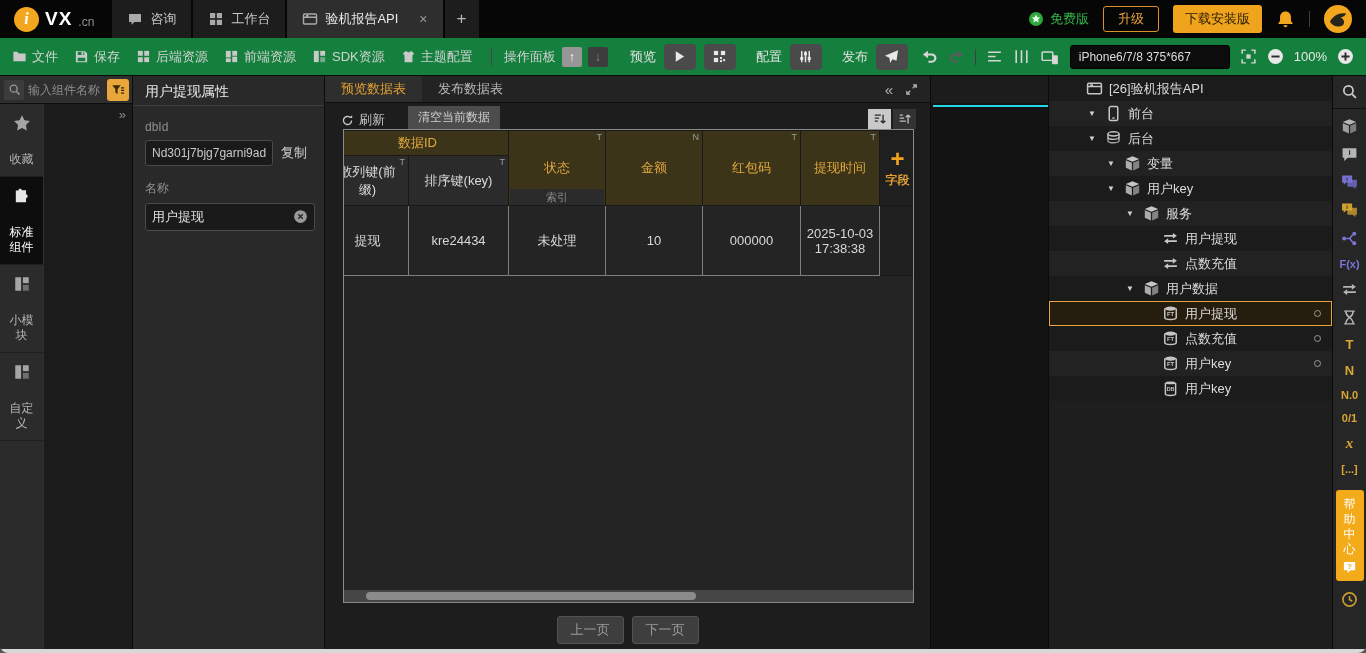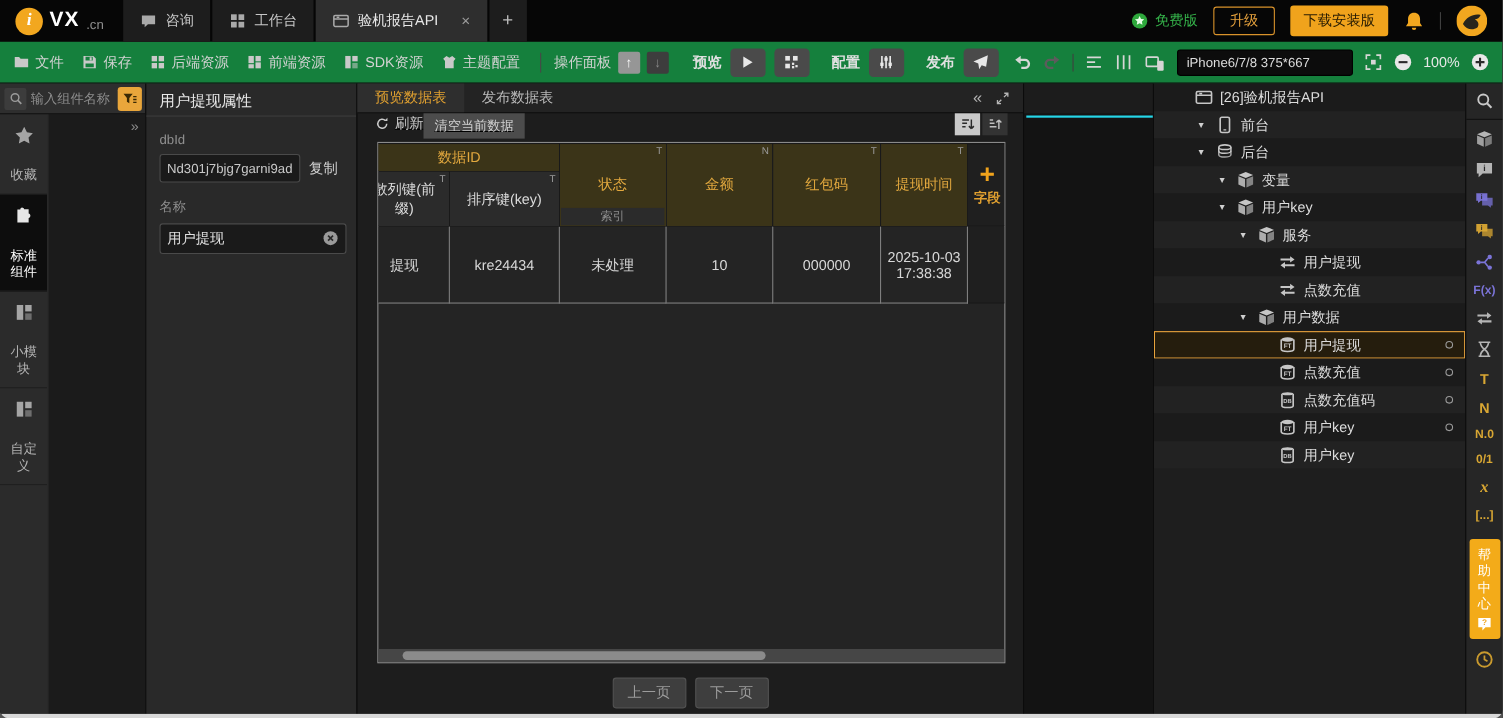--- a/index.html
+++ b/index.html
@@ -37,21 +37,21 @@
   
   .toolbar { height:38px; background:#15803d; display:flex; align-items:center; border-bottom:1px solid #0a0a0a; padding:0 12px; }
   .tool-item { display:flex; align-items:center; gap:5px; color:#d2d2d2; font-size:13px; margin-right:16px; cursor:pointer; }
   .tool-item .i { width:15px; height:15px; color:#c9c9c9; }
   .tdiv { width:1px; height:18px; background:#474747; margin:0 12px 0 2px; }
   .panel-btn { width:20px; height:20px; border-radius:2px; display:flex; align-items:center; justify-content:center;
                font-size:12px; margin-left:6px; cursor:pointer; }
   .panel-btn.up { background:#969696; color:#fff; }
   .panel-btn.down { background:#3d3d3d; color:#8a8a8a; }
   .center-group { display:flex; align-items:center; gap:8px; }
-  .cg-label { color:#e0e0e0; font-size:13px; margin-left:12px;font-weight:bold; }
+  .cg-label { color:#e0e0e0; font-size:13px; margin-left:12px; }
   .icon-btn { width:32px; height:26px; background:#4a4a4a; border:none; border-radius:4px; color:#e8e8e8;
               display:flex; align-items:center; justify-content:center; cursor:pointer; }
   .icon-btn .i { width:15px; height:15px; }
   .right-group { margin-left:auto; display:flex; align-items:center; gap:10px; }
   .rg-icon { color:#d6d6d6; width:17px; height:17px; cursor:pointer; }
   .rg-icon.disabled { color:#5c5c5c; }
   .device-input { width:160px; height:24px; background:#0c0c0c; border:1px solid #000; border-radius:3px;
                   color:#dcdcdc; font-size:12px; padding:0 8px; }
   .zoom-label { color:#e8e8e8; font-size:13px; }
   .spacer1 { flex:1; } .spacer2 { flex:1.25; }
@@ -97,21 +97,21 @@
   .clear-ic { position:absolute; right:7px; top:6px; width:15px; height:15px; cursor:pointer; }
 
   
   .mainp { width:606px; background:#1d1d1d; border-left:1px solid #0b0b0b; display:flex; flex-direction:column; }
   .m-tabs { height:27px; background:#232323; border-bottom:1px solid #0e0e0e; display:flex; align-items:center; }
   .m-tab { height:100%; display:flex; align-items:center; padding:0 16px; font-size:13px; color:#b9b9b9; cursor:pointer; }
   .m-tab.active { color:#e0a030; background:#2e2e2e; }
   .m-tabs-right { margin-left:auto; display:flex; align-items:center; gap:14px; padding-right:12px; }
   .m-collapse { color:#b5b5b5; font-size:15px; letter-spacing:-2px; cursor:pointer; }
   .m-expand { color:#b5b5b5; width:13px; height:13px; cursor:pointer; }
-  .m-toolbar { height:26px; display:flex; align-items:flex-start; padding:0 14px 0 16px; gap:0;text-decoration:underline; }
+  .m-toolbar { height:26px; display:flex; align-items:flex-end; padding:0 14px 0 16px; gap:23px; }
   .refresh { display:flex; align-items:center; gap:5px; color:#c9c9c9; font-size:13px; cursor:pointer; }
   .refresh .i { width:13px; height:13px; }
   .clear-btn { background:#4c4c4c; border:none; color:#cfcfcf; font-size:12px; padding:3px 10px; cursor:pointer; }
   .sorts { margin-left:auto; display:flex; gap:2px; }
   .sort-btn { width:23px; height:20px; display:flex; align-items:center; justify-content:center;
               background:#333; border:none; color:#c0c0c0; cursor:pointer; }
   .sort-btn.active { background:#c9c9c9; color:#2a2a2a; }
   .sort-btn .i { width:14px; height:14px; }
 
   .table-wrap { margin-left:18px; width:571px; height:474px; border:1px solid #8a8a8a;
@@ -786,32 +786,20 @@
                 <text x="8" y="10.8" font-size="5.5" font-weight="bold" text-anchor="middle" fill="currentColor">FT</text>
               </svg>
             </span>
             <span class="tree-label">点数充值</span>
             <span class="tree-dot"></span>
           </div>
           <div class="tree-row" style="padding-left: 92px;">
             <span class="tree-arrow"></span>
             <span class="i tree-icon">
               <svg viewBox="0 0 16 16">
-                <ellipse cx="8" cy="2.8" rx="4.8" ry="1.3" fill="currentColor"></ellipse>
-                <path d="M3.2 2.8v10.4c0 .7 2.1 1.3 4.8 1.3s4.8-.6 4.8-1.3V2.8" fill="none" stroke="currentColor" stroke-width="1.4"></path>
-                <text x="8" y="10.6" font-size="5" font-weight="bold" text-anchor="middle" fill="currentColor">DB</text>
-              </svg>
-            </span>
-            <span class="tree-label">点数充值码</span>
-            <span class="tree-dot"></span>
-          </div>
-          <div class="tree-row" style="padding-left: 92px;">
-            <span class="tree-arrow"></span>
-            <span class="i tree-icon">
-              <svg viewBox="0 0 16 16">
                 <ellipse cx="8" cy="3.4" rx="5.4" ry="1.9" fill="currentColor"></ellipse>
                 <path d="M2.6 3.4v8.4c0 1.1 2.4 1.9 5.4 1.9s5.4-.8 5.4-1.9V3.4" fill="none" stroke="currentColor" stroke-width="1.4"></path>
                 <text x="8" y="10.8" font-size="5.5" font-weight="bold" text-anchor="middle" fill="currentColor">FT</text>
               </svg>
             </span>
             <span class="tree-label">用户key</span>
             <span class="tree-dot"></span>
           </div>
           <div class="tree-row" style="padding-left: 92px;">
             <span class="tree-arrow"></span>

